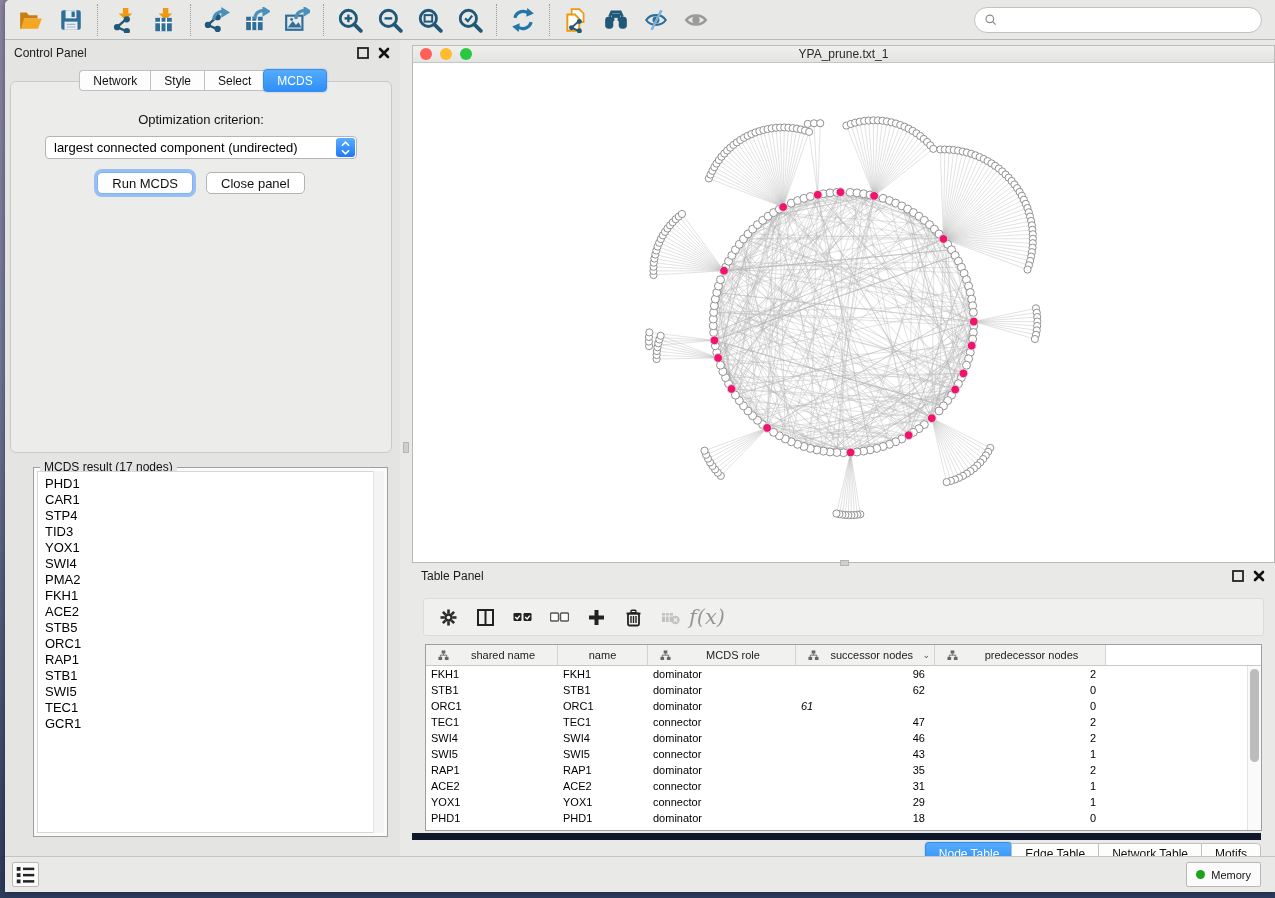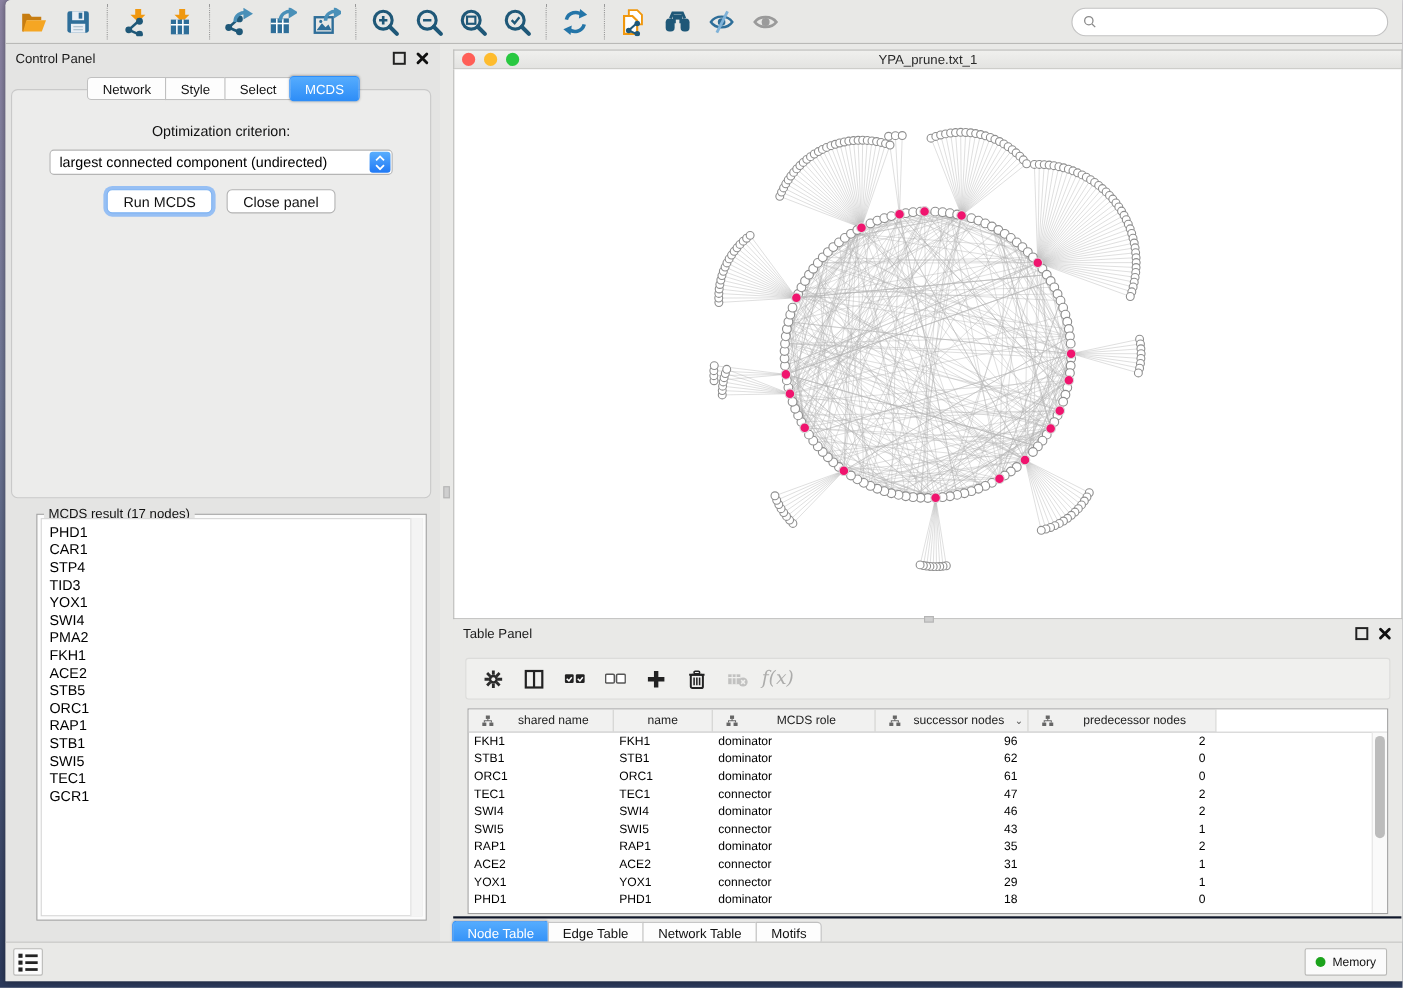--- a/index.html
+++ b/index.html
@@ -54,33 +54,33 @@
   .net-title { flex:1; text-align:center; font-size:12px; color:#2a2a2a; }
   .net-canvas { position:absolute; left:0; right:0; top:18px; bottom:0; background:#fff; border:1px solid #b9b9b7; border-top:none; }
   .net-canvas svg { width:100%; height:100%; }
 
   
   .tp { position:absolute; left:0; right:0; top:523px; bottom:0; background:#e9e9e7; }
   .tp-toolbar { position:absolute; left:11px; right:11px; top:35px; height:38px; background:#f0f0ee; border:1px solid #dcdcda; border-radius:3px; display:flex; align-items:center; padding-left:10px; gap:9px; }
   .tpbtn { width:28px; height:28px; display:flex; align-items:center; justify-content:center; cursor:pointer; }
   .tpbtn svg { width:19px; height:19px; }
   .tpbtn.disabled { opacity:.38; cursor:default; }
-  .fx { font-family:"DejaVu Serif",serif; font-style:italic; font-size:17px; color:#404040; }
+  .fx { font-family:"DejaVu Serif",serif; font-style:italic; font-size:21px; color:#000000; }
   .tp-table { position:absolute; left:13px; right:13px; top:81px; height:187px; background:#fff; border:1px solid #9f9f9f; overflow:hidden; }
   .thead { display:flex; height:21px; border-bottom:1px solid #c9c9c9; background:#f1f1f0; }
   .th { display:flex; align-items:center; border-right:1px solid #d2d2d0; font-size:11px; color:#222; padding:0 4px; position:relative; cursor:pointer; }
   .th .shared-icon { margin:0 4px 0 8px; flex:none; }
   .th .lbl { flex:1; text-align:center; }
   .th .sort { font-size:9px; color:#555; margin-left:2px; }
   .tbody { position:absolute; left:0; right:14px; top:21px; bottom:0; overflow:hidden; }
   .tr { display:flex; height:16px; align-items:center; cursor:default; }
   .td { font-size:11px; color:#000; padding:0 5px; white-space:nowrap; overflow:hidden; }
   .vscroll { position:absolute; right:0; top:21px; bottom:0; width:14px; background:#fafafa; border-left:1px solid #e4e4e4; }
   .vthumb { position:absolute; left:2px; top:3px; width:9px; height:93px; background:#bcbcbc; border-radius:5px; }
-  .tp-tabs { position:absolute; left:0; right:1px; top:270px; display:flex; justify-content:flex-start; border-top:2px solid #0f172a; padding-top:3px; }
+  .tp-tabs { position:absolute; left:0; right:14px; top:270px; display:flex; justify-content:flex-end; border-top:7px solid #0f172a; padding-top:3px; }
 
   
   .statusbar { position:absolute; left:0; right:0; bottom:0; height:36px; background:#e9e9e7; border-top:1px solid #c4c4c2; }
   .listbtn { position:absolute; left:7px; top:5px; width:27px; height:25px; background:#fbfbfb; border:1px solid #b9b9b7; border-radius:2px; display:flex; align-items:center; justify-content:center; cursor:pointer; }
   .membtn { position:absolute; right:14px; top:5px; height:25px; background:#fbfbfb; border:1px solid #b9b9b7; border-radius:2px; display:flex; align-items:center; padding:0 9px; gap:6px; font-size:11px; color:#111; cursor:pointer; }
   .memdot { width:9px; height:9px; border-radius:50%; }
 </style>
 </head>
 <body>
 
@@ -1325,21 +1325,21 @@
                 <div class="td" style="width: 132px; flex: 0 0 auto; text-align: left;">STB1</div>
                 <div class="td" style="width: 90px; flex: 0 0 auto; text-align: left;">STB1</div>
                 <div class="td" style="width: 148px; flex: 0 0 auto; text-align: left;">dominator</div>
                 <div class="td" style="width: 139px; flex: 0 0 auto; text-align: right; padding-right: 10px;">62</div>
                 <div class="td" style="width: 171px; flex: 0 0 auto; text-align: right; padding-right: 10px;">0</div>
               </div>
               <div class="tr">
                 <div class="td" style="width: 132px; flex: 0 0 auto; text-align: left;">ORC1</div>
                 <div class="td" style="width: 90px; flex: 0 0 auto; text-align: left;">ORC1</div>
                 <div class="td" style="width: 148px; flex: 0 0 auto; text-align: left;">dominator</div>
-                <div class="td" style="width: 139px; flex: 0 0 auto; text-align: right; padding-right: 10px;">61</div>
+                <div class="td" style="width: 139px; flex: 0 0 auto; text-align: left; padding-right: 10px; font-style: italic;">61</div>
                 <div class="td" style="width: 171px; flex: 0 0 auto; text-align: right; padding-right: 10px;">0</div>
               </div>
               <div class="tr">
                 <div class="td" style="width: 132px; flex: 0 0 auto; text-align: left;">TEC1</div>
                 <div class="td" style="width: 90px; flex: 0 0 auto; text-align: left;">TEC1</div>
                 <div class="td" style="width: 148px; flex: 0 0 auto; text-align: left;">connector</div>
                 <div class="td" style="width: 139px; flex: 0 0 auto; text-align: right; padding-right: 10px;">47</div>
                 <div class="td" style="width: 171px; flex: 0 0 auto; text-align: right; padding-right: 10px;">2</div>
               </div>
               <div class="tr">

